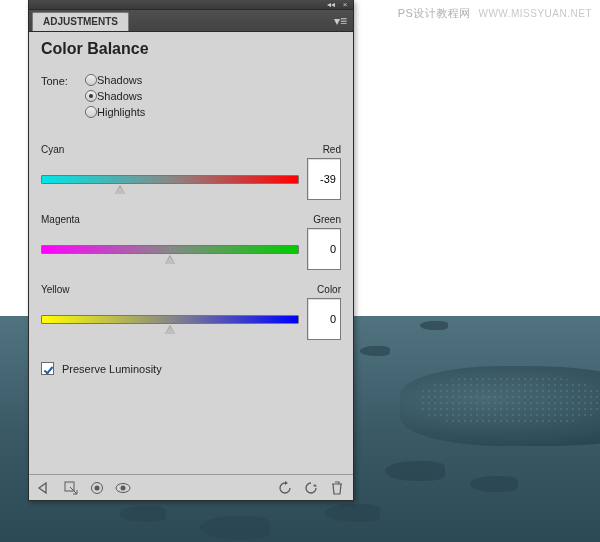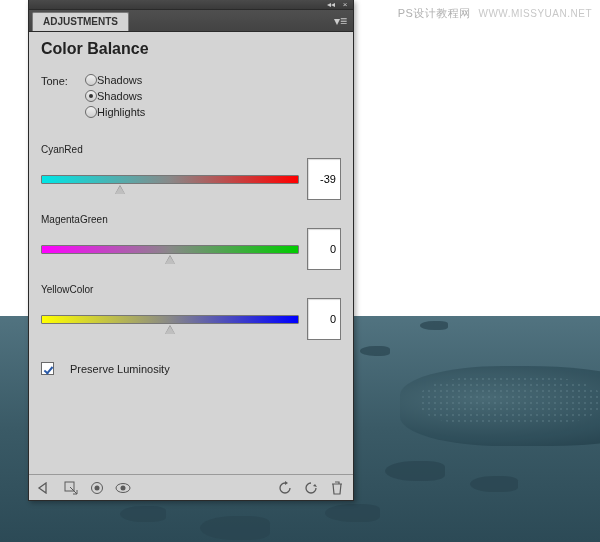--- a/index.html
+++ b/index.html
@@ -113,21 +113,21 @@
     }
     .radio.sel::after {
       content: '';
       position: absolute;
       left: 3px; top: 3px;
       width: 4px; height: 4px;
       border-radius: 50%;
       background: #333;
     }
     .slider-group { margin-bottom: 14px; }
-    .slider-labels { display: flex; font-size: 10px; margin-bottom: 3px; }
+    .slider-labels { display: flex; justify-content: space-between; font-size: 10px; margin-bottom: 3px; }
     .slider-row { display: flex; align-items: center; gap: 8px; }
     .slider-track {
       flex: 1;
       height: 9px;
       border: 1px solid #777;
       border-radius: 1px;
       position: relative;
     }
     .cyan-red { background: linear-gradient(90deg, #00e6e6, #888, #ff0000); }
     .mag-green { background: linear-gradient(90deg, #ff00ff, #888, #00cc00); }
@@ -153,21 +153,21 @@
     .val-box {
       width: 34px;
       height: 18px;
       background: #fff;
       border: 1px solid #7a7a7a;
       text-align: right;
       padding: 20px 4px;
       font-size: 11px;
       box-shadow: inset 1px 1px 1px rgba(0,0,0,0.15);
     }
-    .checkbox-row { margin-top: 22px; display: flex; align-items: center; gap: 16px; }
+    .checkbox-row { margin-top: 22px; display: flex; align-items: center; gap: 8px; }
     .checkbox {
       width: 13px; height: 13px;
       background: #fff;
       border: 1px solid #6a6a6a;
       position: relative;
     }
     .checkbox.checked::after {
       content: '';
       position: absolute;
       left: 2px; top: 4px;

